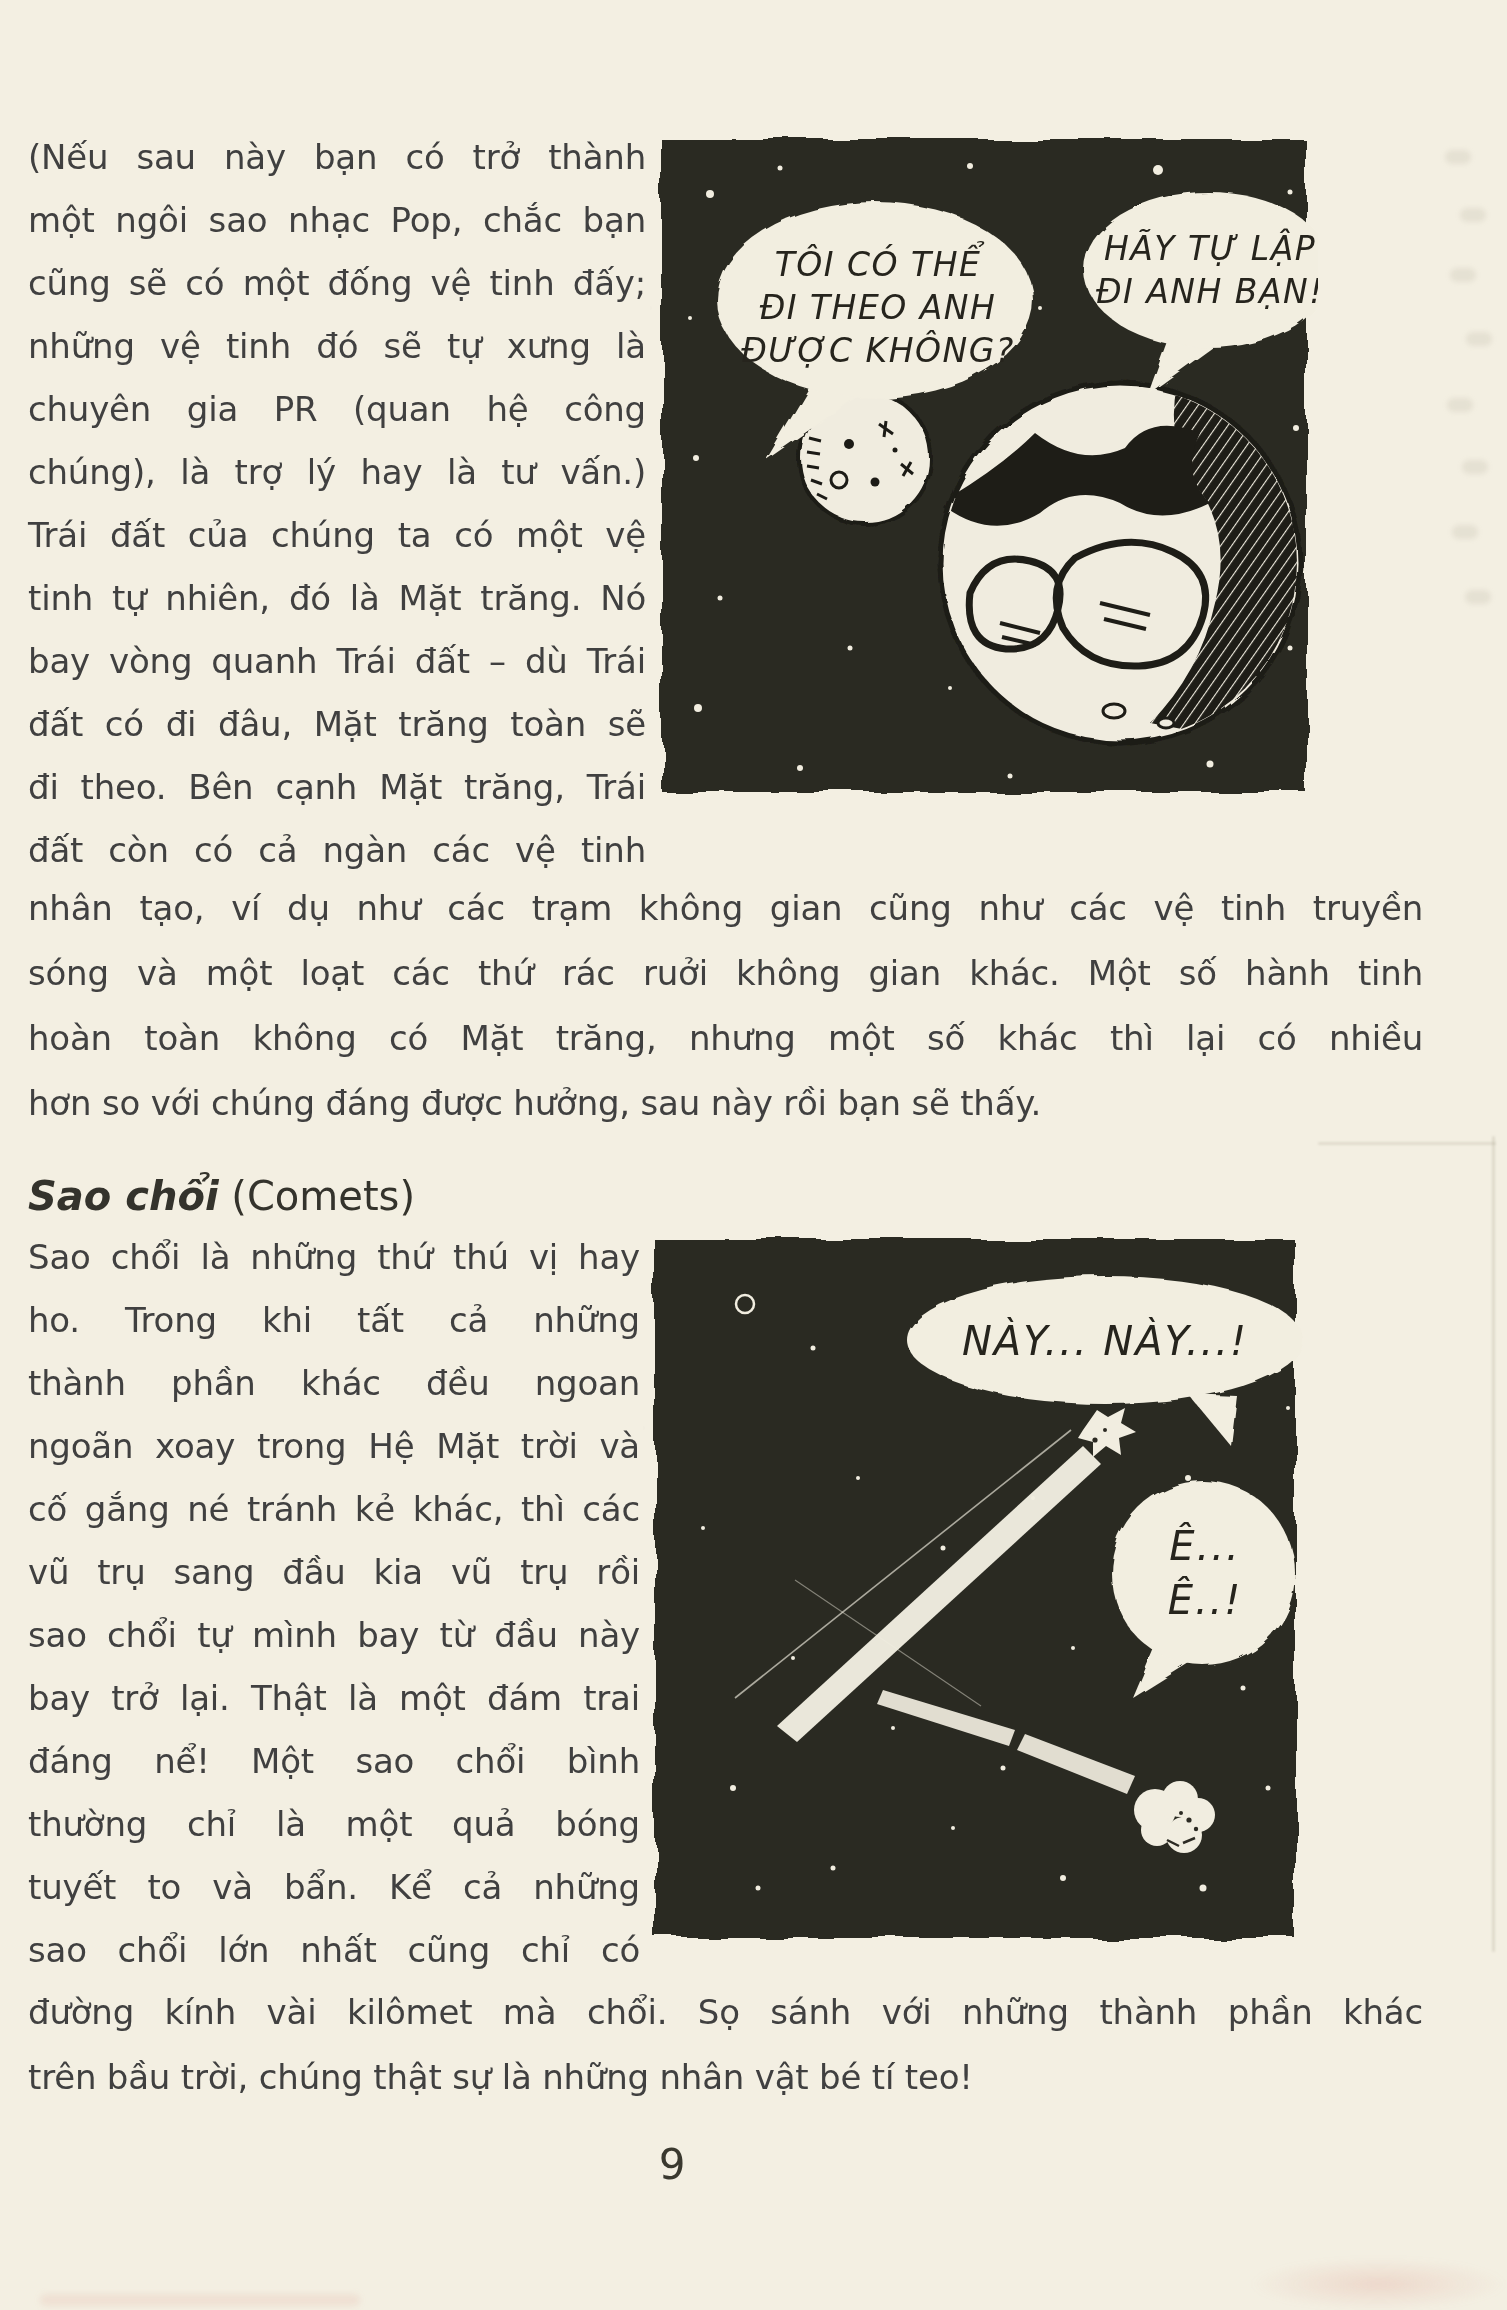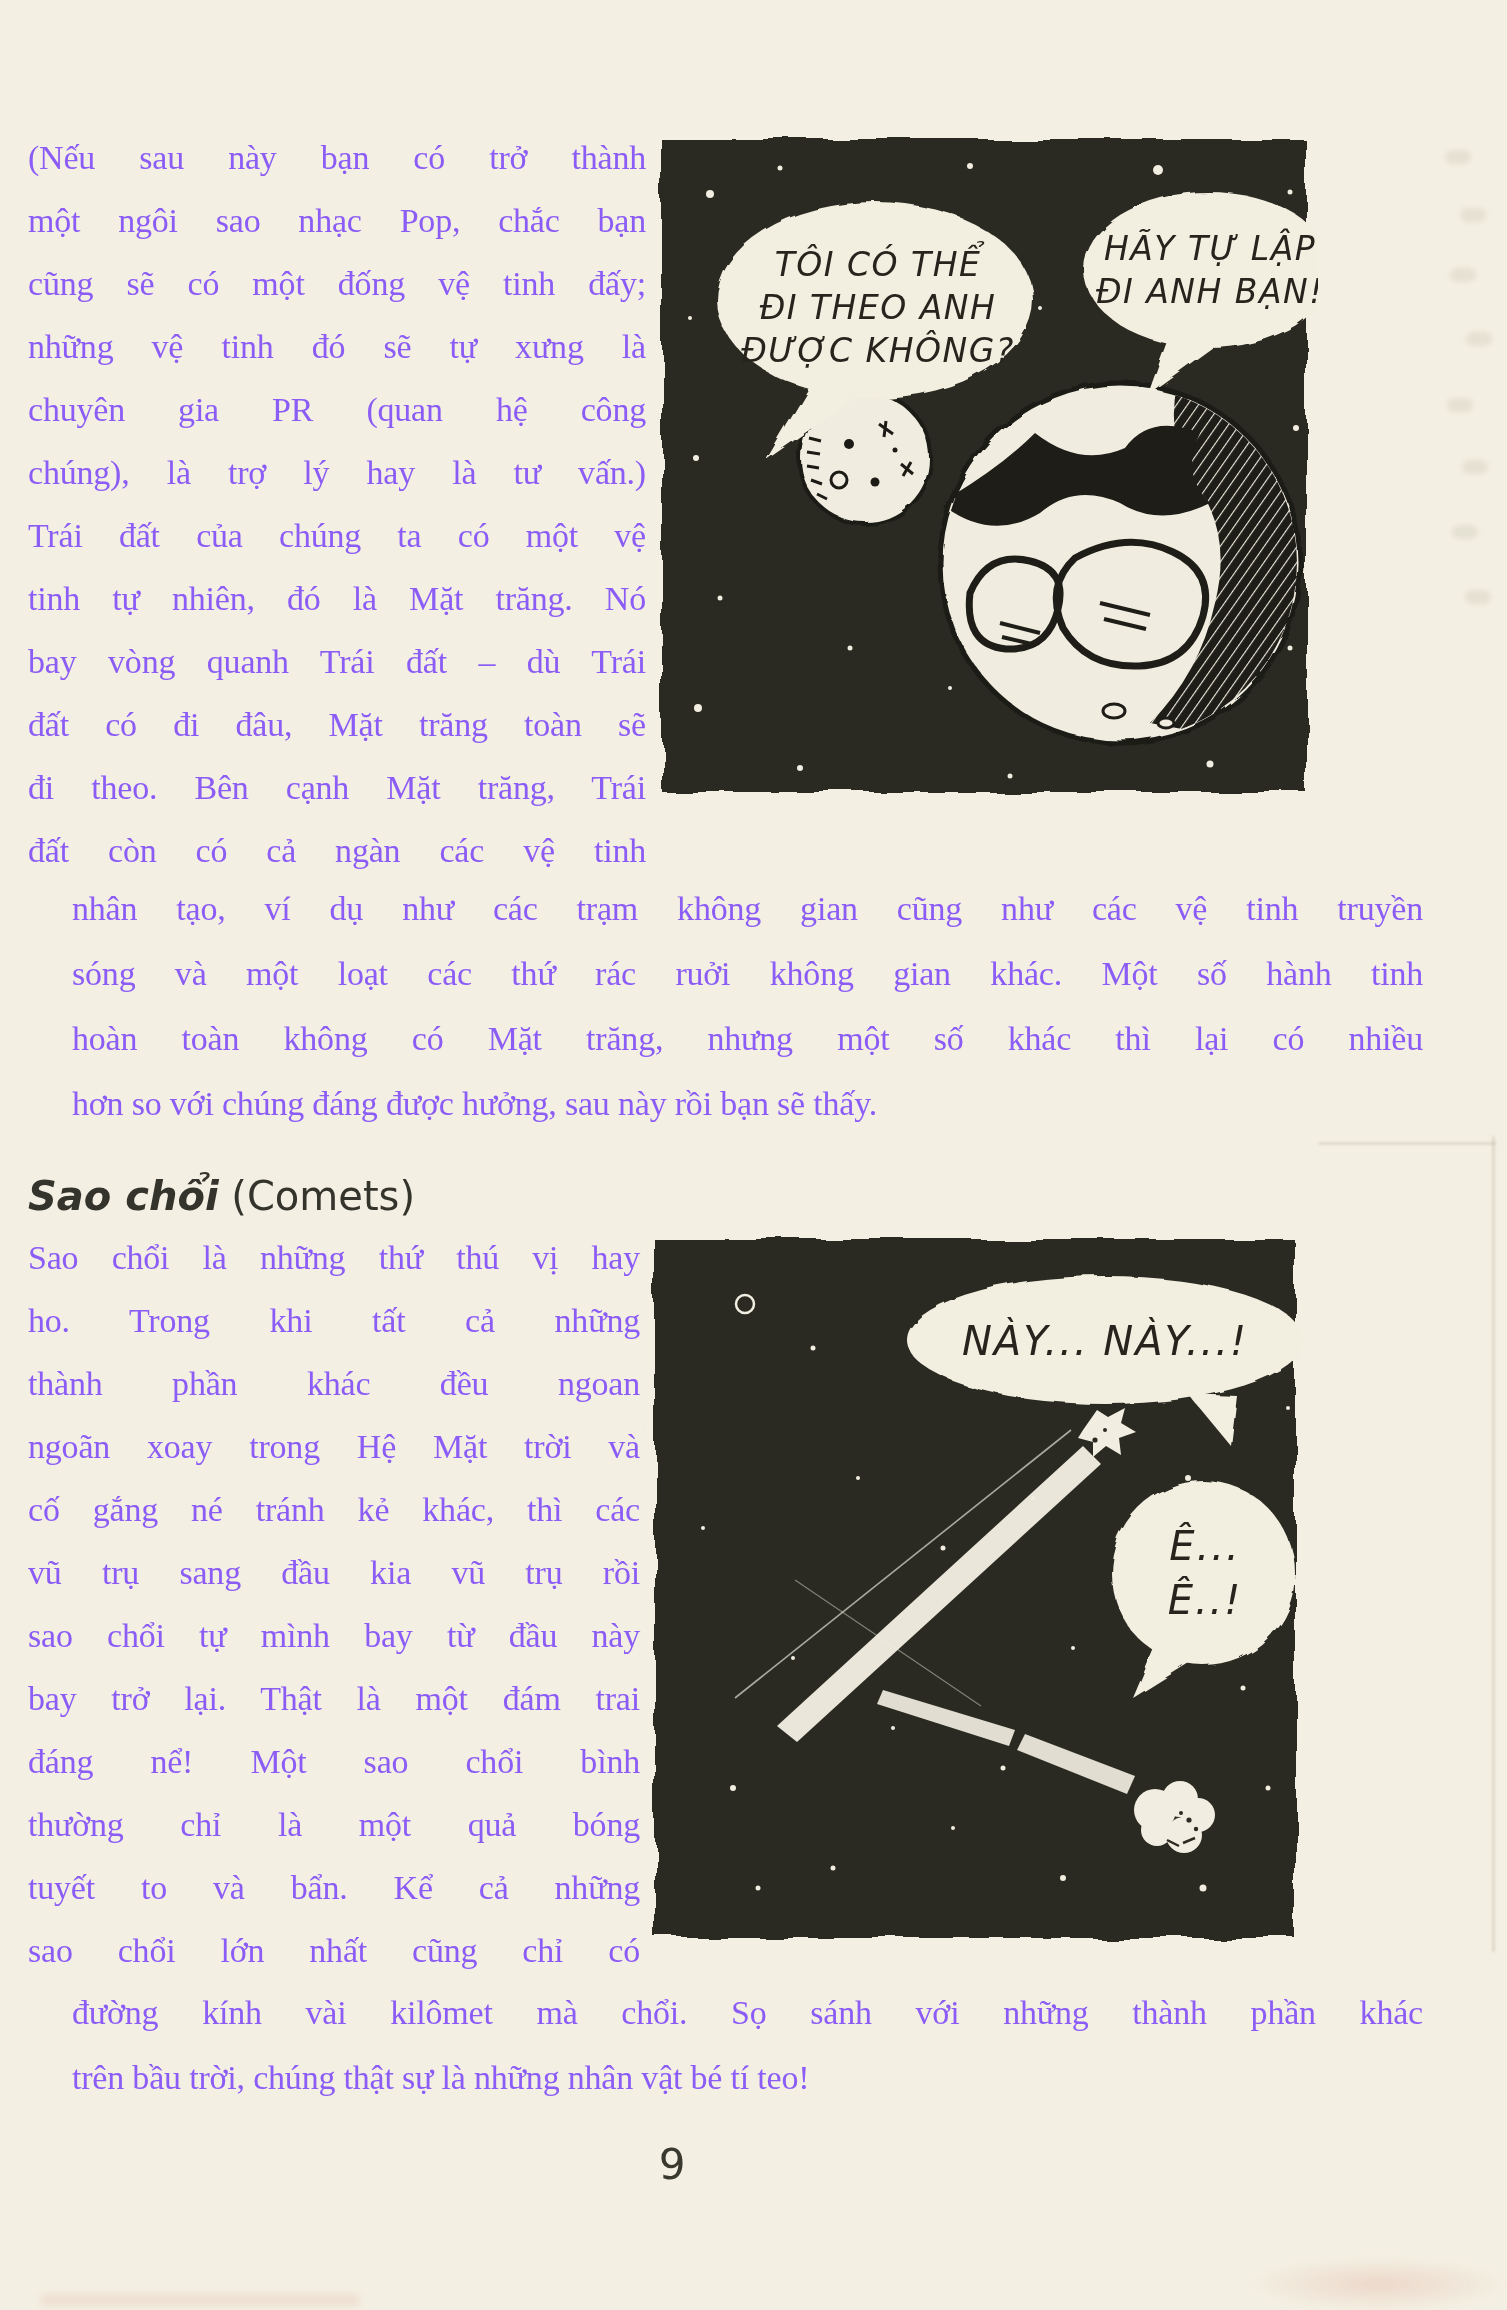--- a/index.html
+++ b/index.html
@@ -13,24 +13,23 @@
   }
   
   .textblock{position:absolute;}
   .tline{
     font-size:34px;
     letter-spacing:-0.2px;
     line-height:63px;height:63px;
     text-align:justify;
     text-align-last:justify;
     white-space:normal;
-    color:#8b5cf6;
-    font-family:Liberation Serif, serif;
-  }
-  .full .tline{line-height:65px;height:65px;margin-left:44px;}
+    color:#404040;
+  }
+  .full .tline{line-height:65px;height:65px;}
   .jlast-left .tline:last-child{text-align-last:left;}
   .heading{
     position:absolute;left:28px;top:1168px;
     font-size:40px;line-height:56px;color:#34332c;
   }
   .heading b{font-weight:bold;font-style:italic;}
   
   .panel{position:absolute;}
   .bubble-text{
     font-family:"DejaVu Sans",sans-serif;

